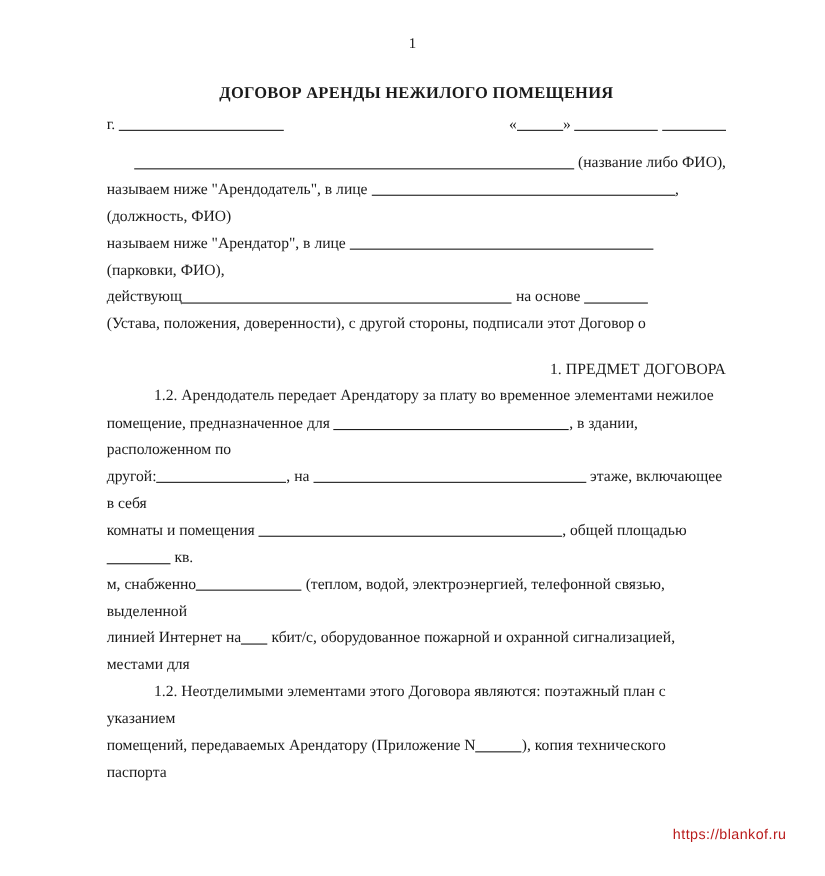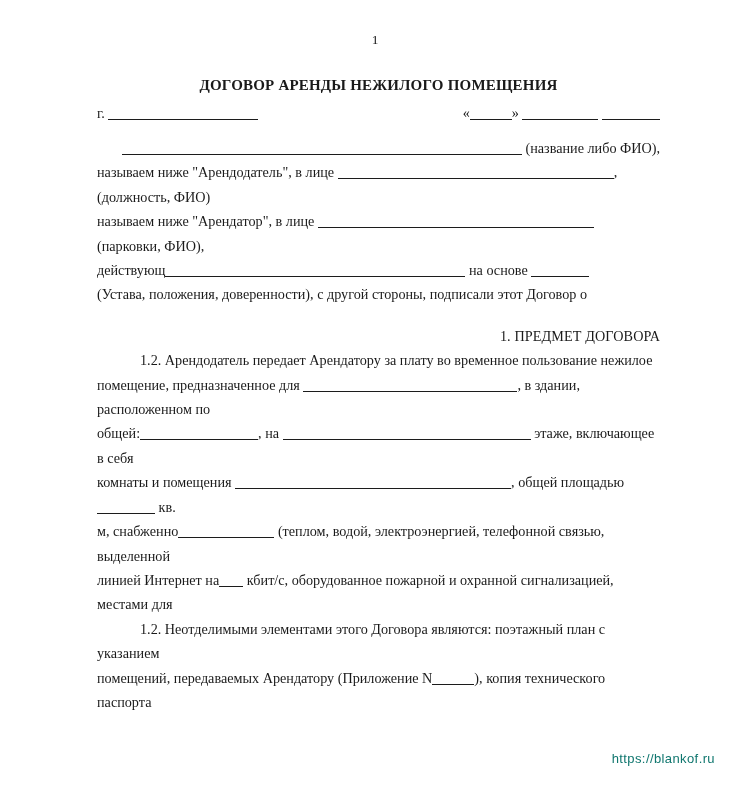--- a/index.html
+++ b/index.html
@@ -114,21 +114,21 @@
   .nowrap { white-space: nowrap; }
 
   
   .watermark {
     position: absolute;
     right: 35px;
     bottom: 30px;
     font-family: "Liberation Sans", "DejaVu Sans", sans-serif;
     font-size: 13px;
     letter-spacing: .4px;
-    color: #0f766e;
+    color: #b91c1c;
     user-select: none;
     white-space: nowrap;
   }
 </style>
 </head>
 <body>
 
 <div class="page">
 
   <div class="page-number">1</div>
@@ -174,28 +174,28 @@
       </p>
 
       <p class="para">(Устава, положения, доверенности), с другой стороны, подписали этот Договор о</p>
     </div>
 
     <div class="section-head">1. ПРЕДМЕТ ДОГОВОРА</div>
 
     <div class="block">
       <p class="para indent">
         <span>1.2.</span>
-        <span>Арендодатель передает Арендатору за плату во временное пользование нежилое</span>
+        <span>Арендодатель передает Арендатору за плату во временное элементами нежилое</span>
       </p>
       <p class="para">
         <span>помещение, предназначенное для</span>
         <span class="blank b-xxl"></span><span>, в здании, расположенном по</span>
       </p>
       <p class="para">
-        <span>общей:</span><span class="blank b-ml"></span><span>, на</span>
+        <span>другой:</span><span class="blank b-ml"></span><span>, на</span>
         <span class="blank b-w1"></span>
         <span>этаже, включающее в себя</span>
       </p>
       <p class="para">
         <span>комнаты и помещения</span>
         <span class="blank b-w2"></span><span>,</span>
         <span>общей площадью</span>
         <span class="blank b-s"></span>
         <span>кв.</span>
       </p>

